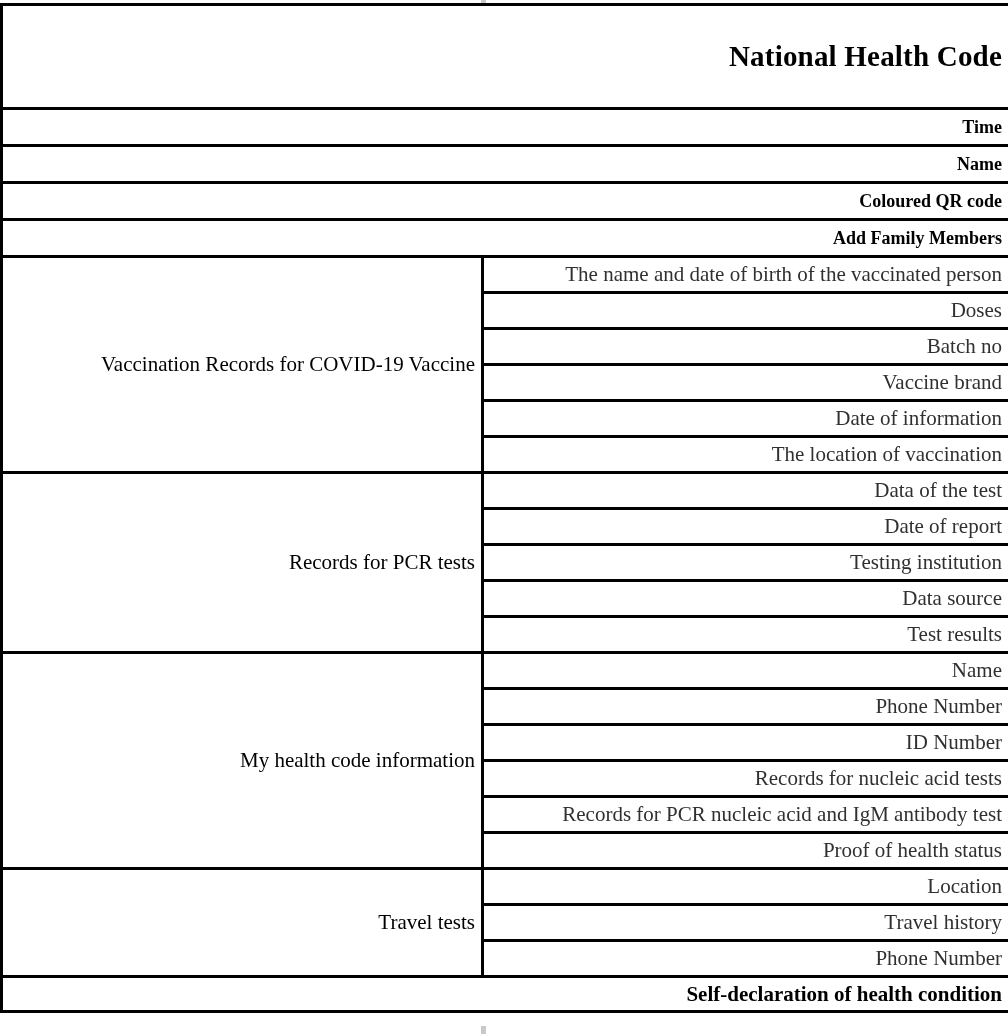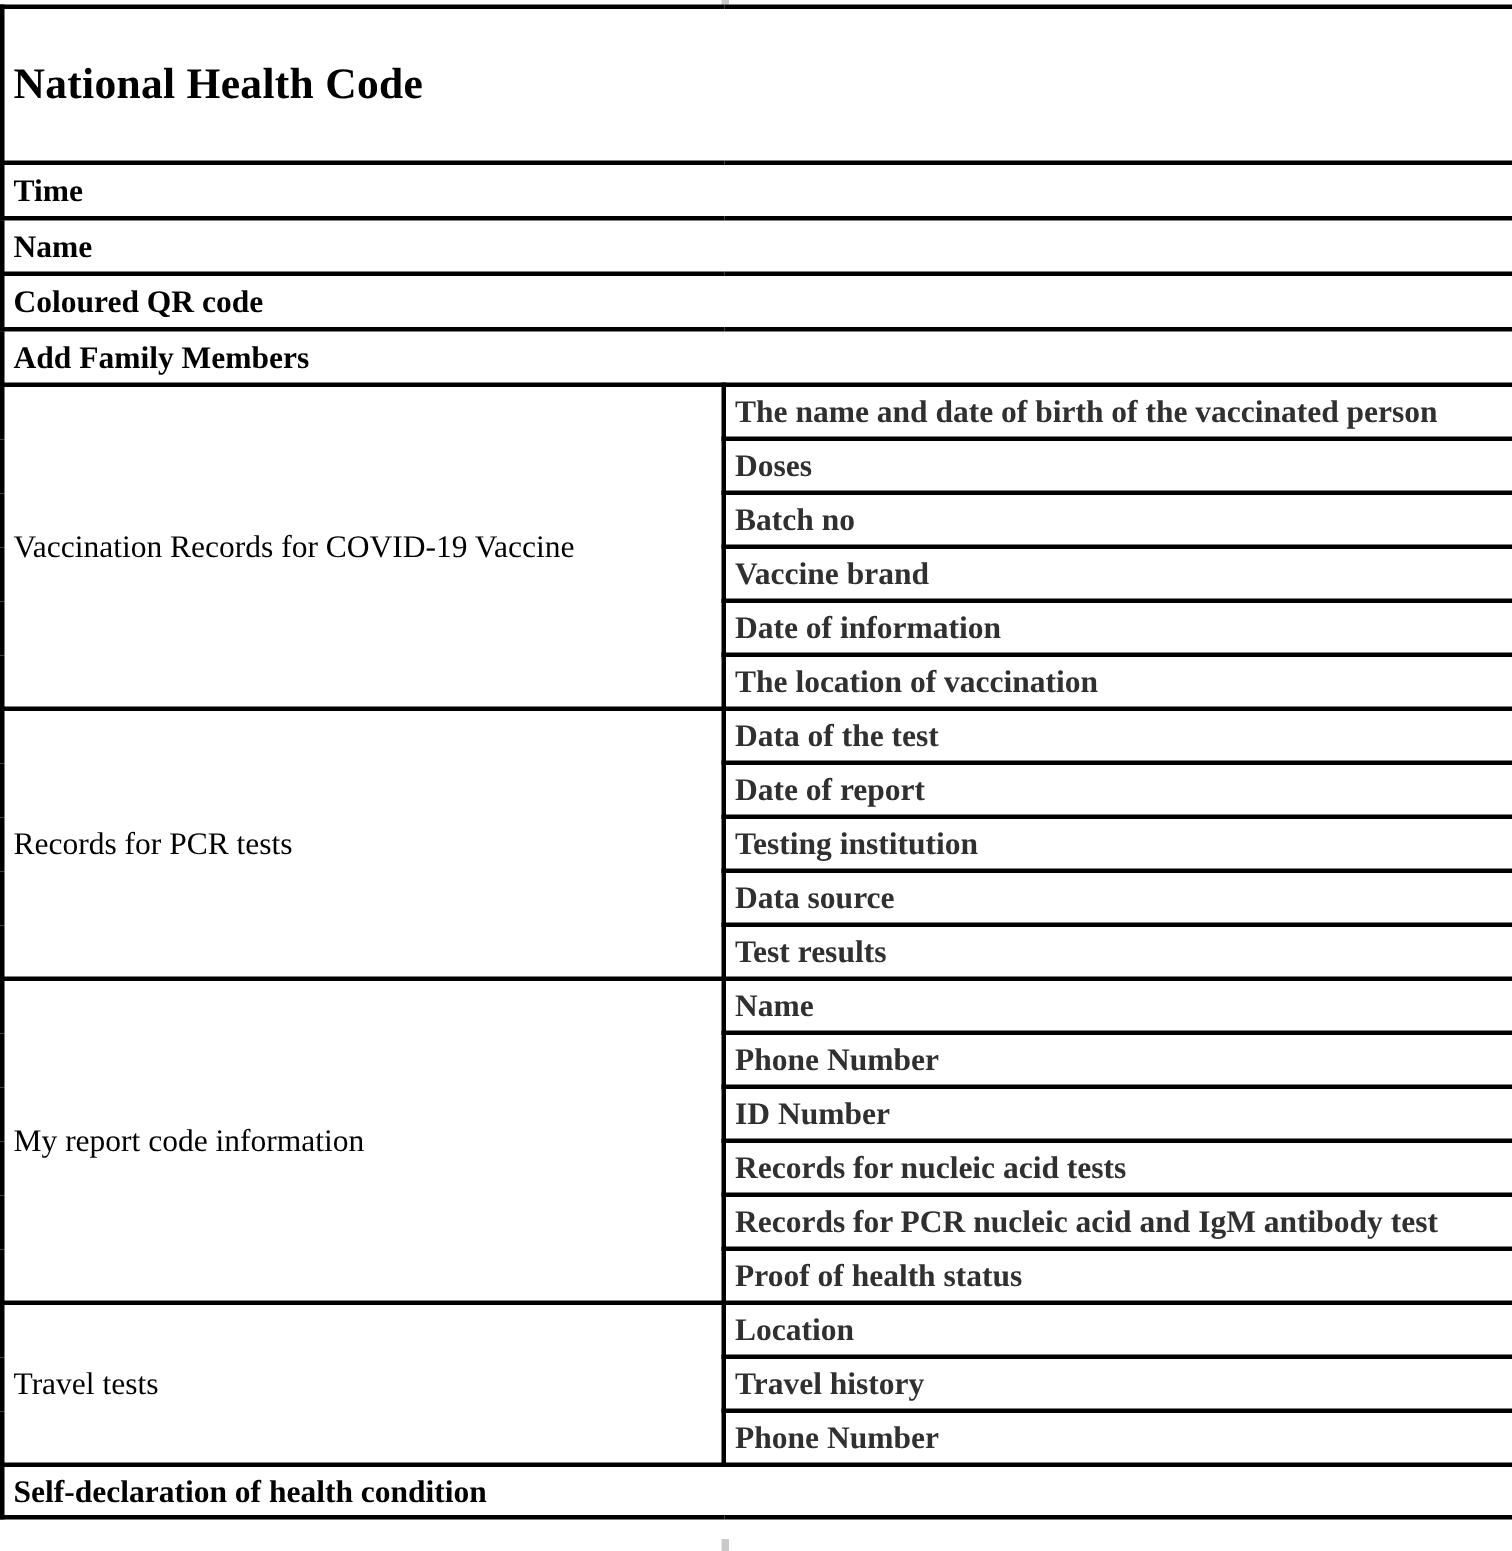--- a/index.html
+++ b/index.html
@@ -17,50 +17,50 @@
   table.health-table {
     position: absolute;
     top: 3px;
     left: 0;
     width: 1008px;
     border-collapse: collapse;
     table-layout: fixed;
   }
   table.health-table td {
     border: 3px solid #000000;
-    text-align: left;
+    text-align: right;
     vertical-align: middle;
     padding: 0 6px;
     overflow: hidden;
   }
   col.c-left  { width: 481px; }
   col.c-right { width: 527px; }
 
   td.title-cell {
     height: 101px;
     font-size: 29px;
     font-weight: bold;
     color: #000000;
     letter-spacing: 0.2px;
   }
   td.simple-cell {
     height: 34px;
-    font-size: 21px;
+    font-size: 18px;
     font-weight: bold;
     color: #000000;
   }
   td.section-label-cell {
     font-size: 21px;
     font-weight: normal;
     color: #000000;
   }
   td.sub-cell {
     height: 33px;
     font-size: 21px;
-    font-weight: bold;
+    font-weight: normal;
     color: #303030;
   }
   td.footer-cell {
     height: 32px;
     font-size: 21px;
     font-weight: bold;
     color: #000000;
   }
   .grid-tick {
     position: absolute;
@@ -132,21 +132,21 @@
     <td class="sub-cell">Testing institution</td>
   </tr>
   <tr>
     <td class="sub-cell">Data source</td>
   </tr>
   <tr>
     <td class="sub-cell">Test results</td>
   </tr>
 
   <tr>
-    <td rowspan="6" class="section-label-cell">My report code information</td>
+    <td rowspan="6" class="section-label-cell">My health code information</td>
     <td class="sub-cell">Name</td>
   </tr>
   <tr>
     <td class="sub-cell">Phone Number</td>
   </tr>
   <tr>
     <td class="sub-cell">ID Number</td>
   </tr>
   <tr>
     <td class="sub-cell">Records for nucleic acid tests</td>

